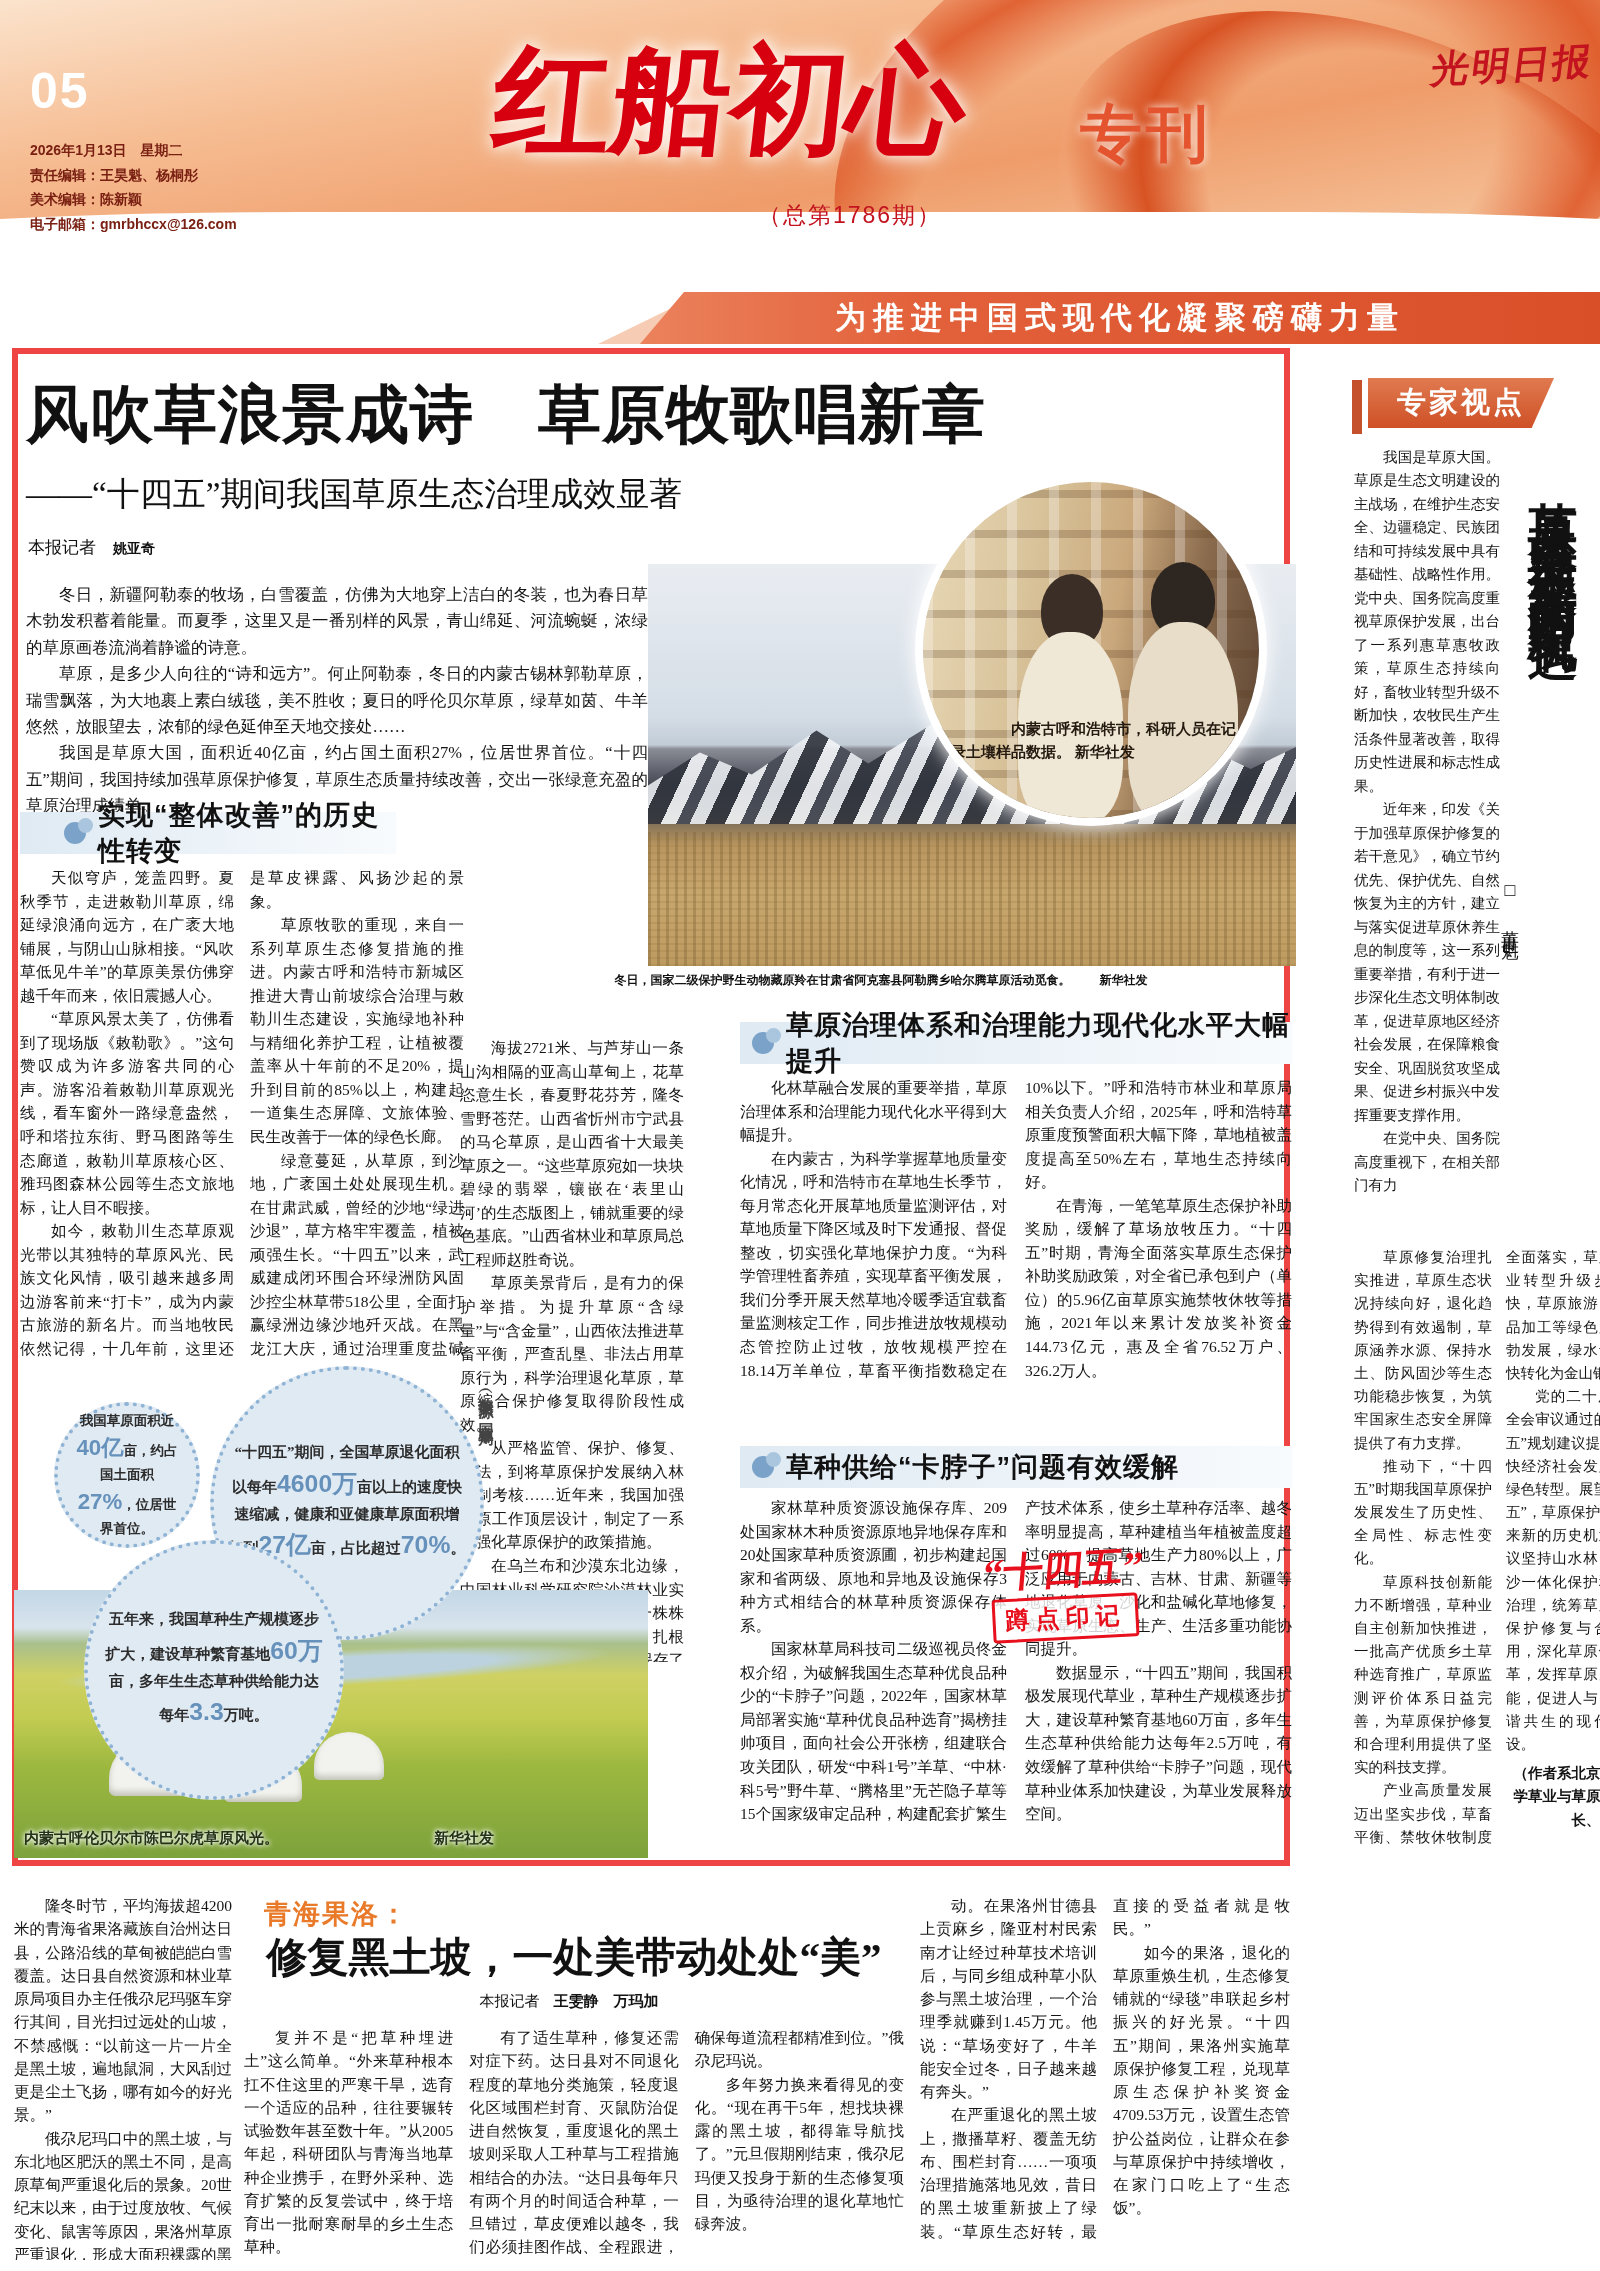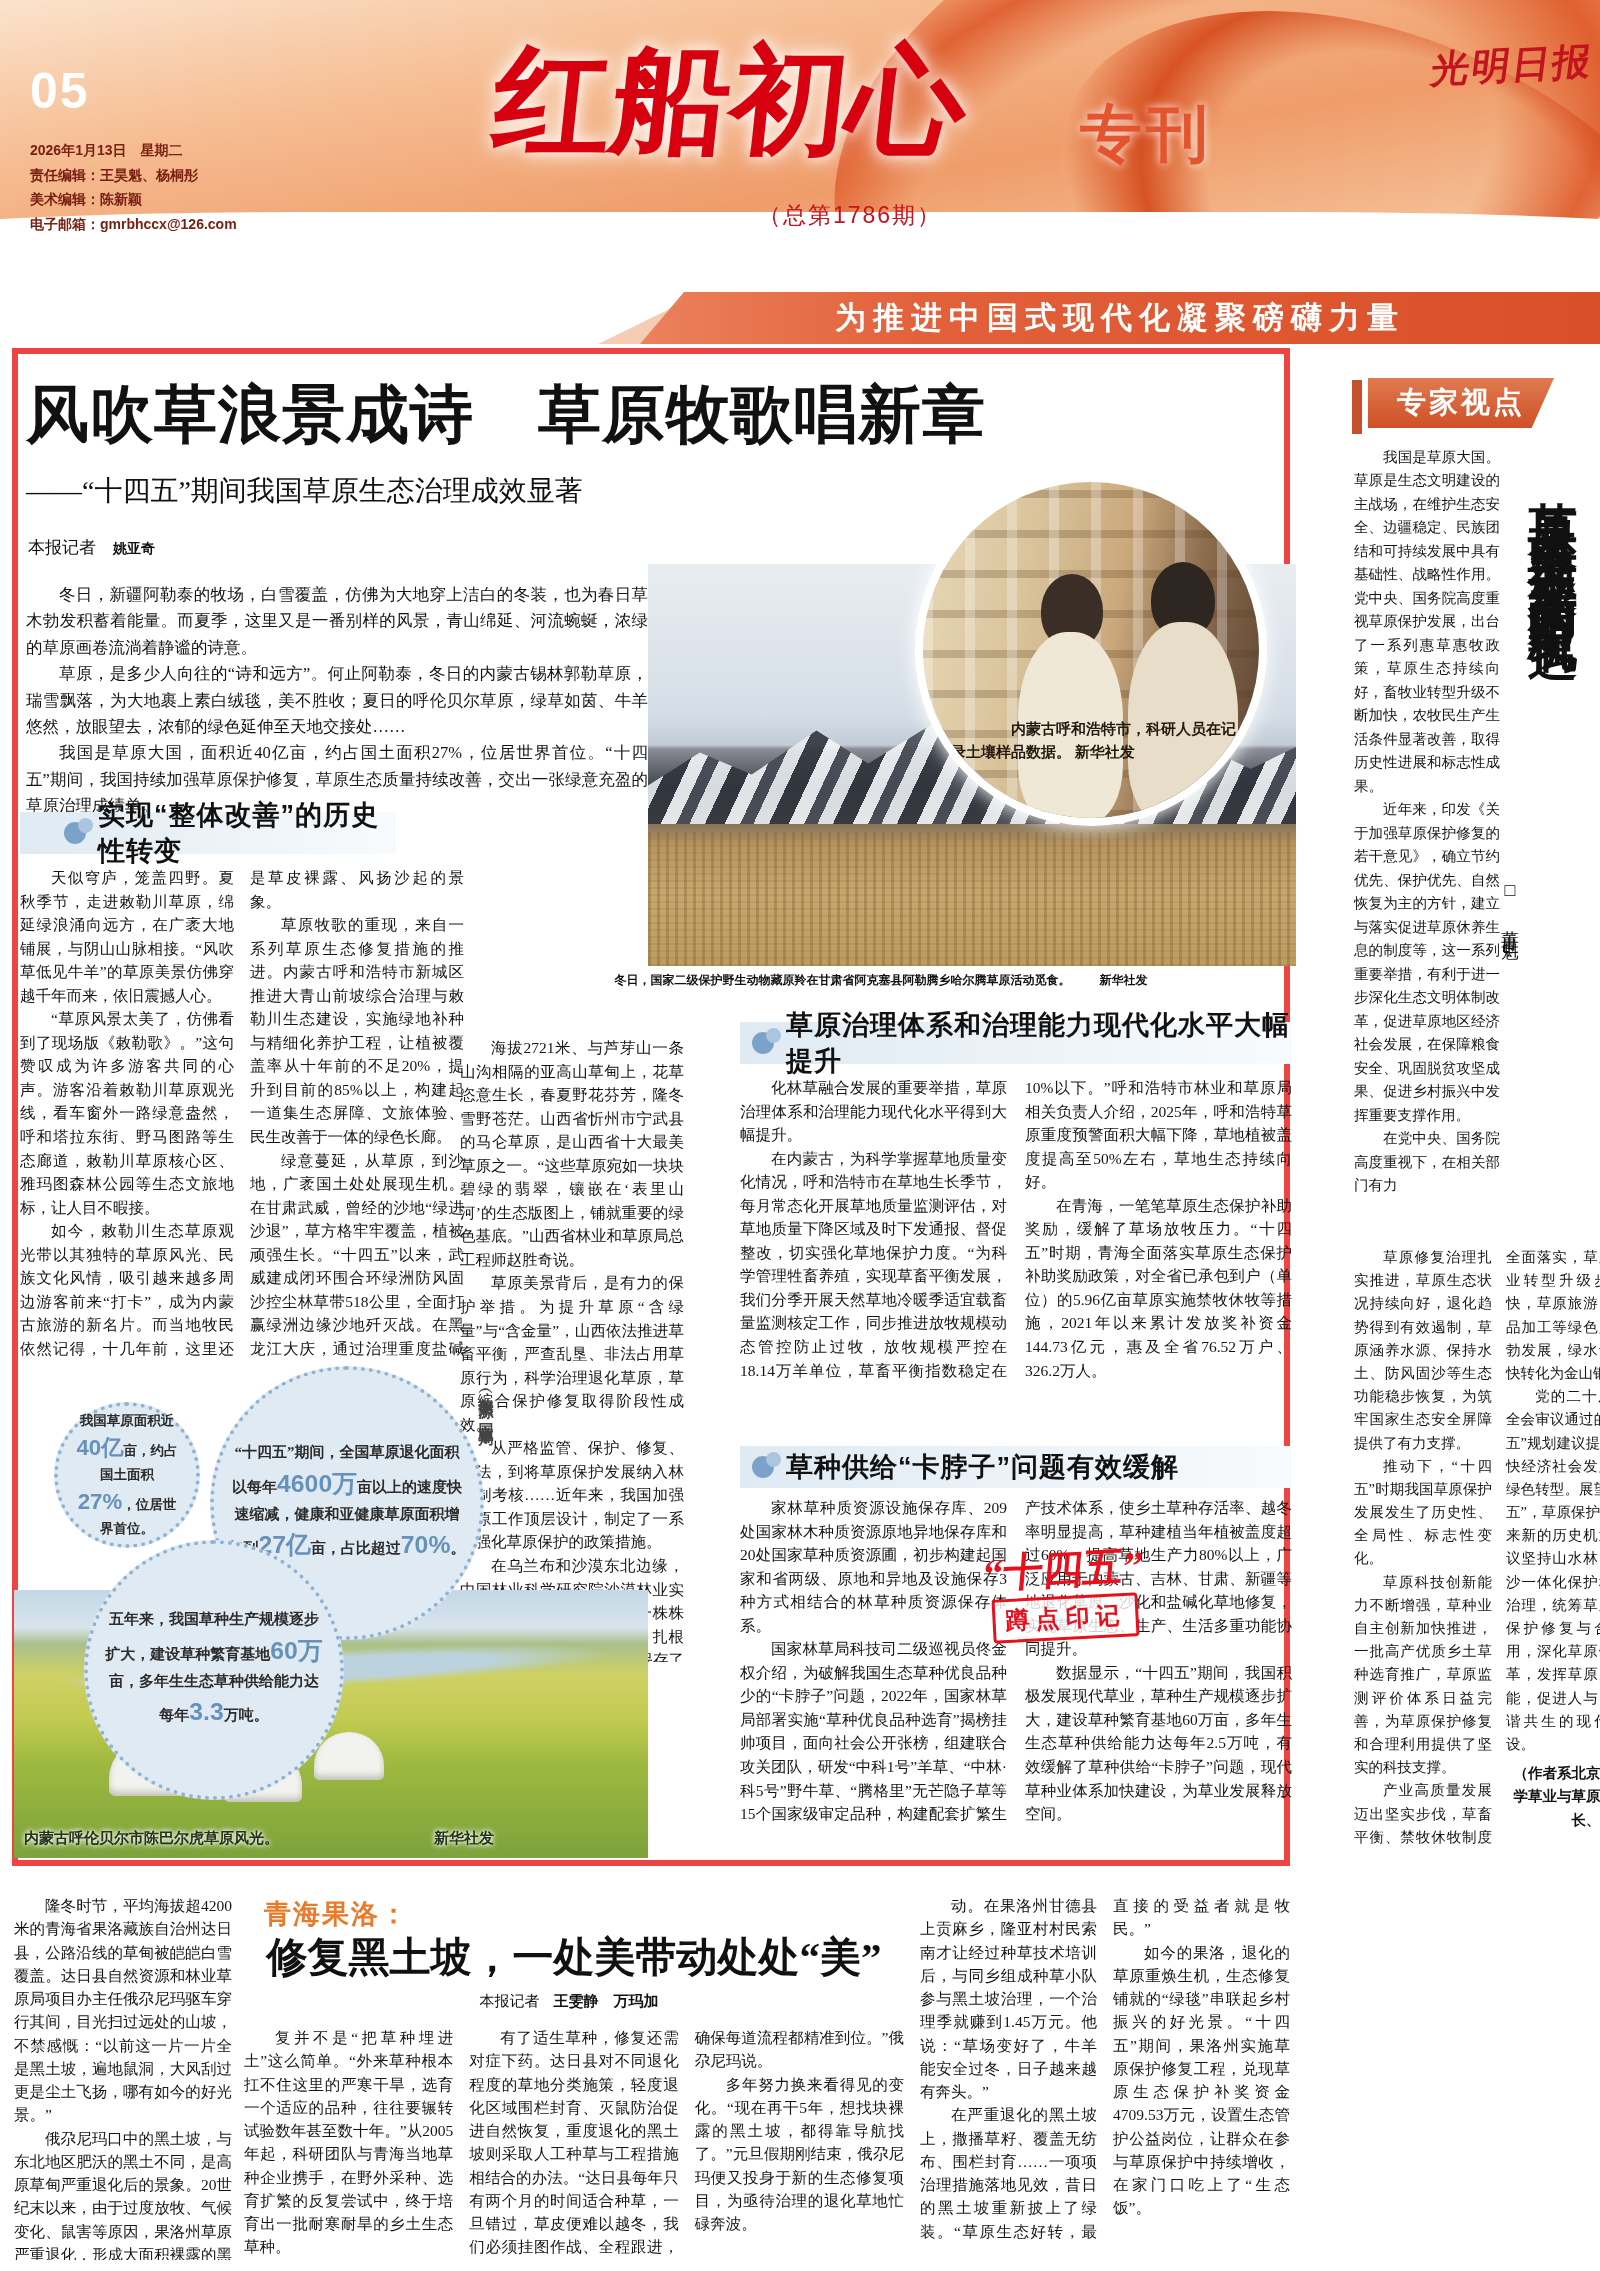--- a/index.html
+++ b/index.html
@@ -34,21 +34,21 @@
     clip-path:polygon(100% 0,100% 100%,0 100%);}
   #slogan{left:640px;top:292px;width:960px;height:52px;
     background:linear-gradient(90deg,#eb825c 0%,#e2603a 30%,#d94f28 100%);
     clip-path:polygon(44px 0,100% 0,100% 100%,0 100%);
     display:flex;align-items:center;justify-content:center;}
   #slogan span{color:#fff;font-size:31px;font-weight:bold;letter-spacing:7px;}
   
   #main-box{left:12px;top:348px;width:1266px;height:1506px;border:6px solid #ef4444;background:#fff;}
   #headline{left:8px;top:18px;width:1010px;font-size:63px;font-weight:bold;
     font-family:"Liberation Serif","DejaVu Serif",serif;letter-spacing:1px;white-space:nowrap;}
-  #subhead{left:8px;top:118px;width:1010px;font-size:28px;font-family:"Liberation Serif",serif;}
+  #subhead{left:8px;top:118px;width:1010px;font-size:33px;font-family:"Liberation Serif",serif;}
   #byline{left:10px;top:182px;font-size:17px;}
   #byline b{font-family:"Liberation Serif",serif;font-size:14px;}
   .col-text{text-align:justify;font-family:"Liberation Serif","DejaVu Serif",serif;color:#141414;}
   #intro{left:8px;top:228px;width:622px;height:232px;font-size:16.5px;line-height:1.6;overflow:hidden;}
   
   #photo-main{left:630px;top:210px;width:648px;height:402px;overflow:hidden;
     background:linear-gradient(180deg,#e9edf2 0%,#d4dde6 38%,#c2ccd6 45%,#8a8c96 46%,#3c4049 56%,#6b6257 62%,#b9955f 70%,#c8a76e 82%,#bd9a60 100%);}
   .ridge{position:absolute;left:0;top:150px;width:100%;height:110px;
     background:repeating-linear-gradient(115deg,#f2f4f7 0 14px,#454a55 14px 26px,#e8ecf0 26px 40px,#30343d 40px 58px);
     clip-path:polygon(0 65%,8% 35%,16% 55%,26% 15%,34% 45%,45% 5%,55% 40%,64% 18%,74% 48%,84% 25%,93% 50%,100% 30%,100% 100%,0 100%);

